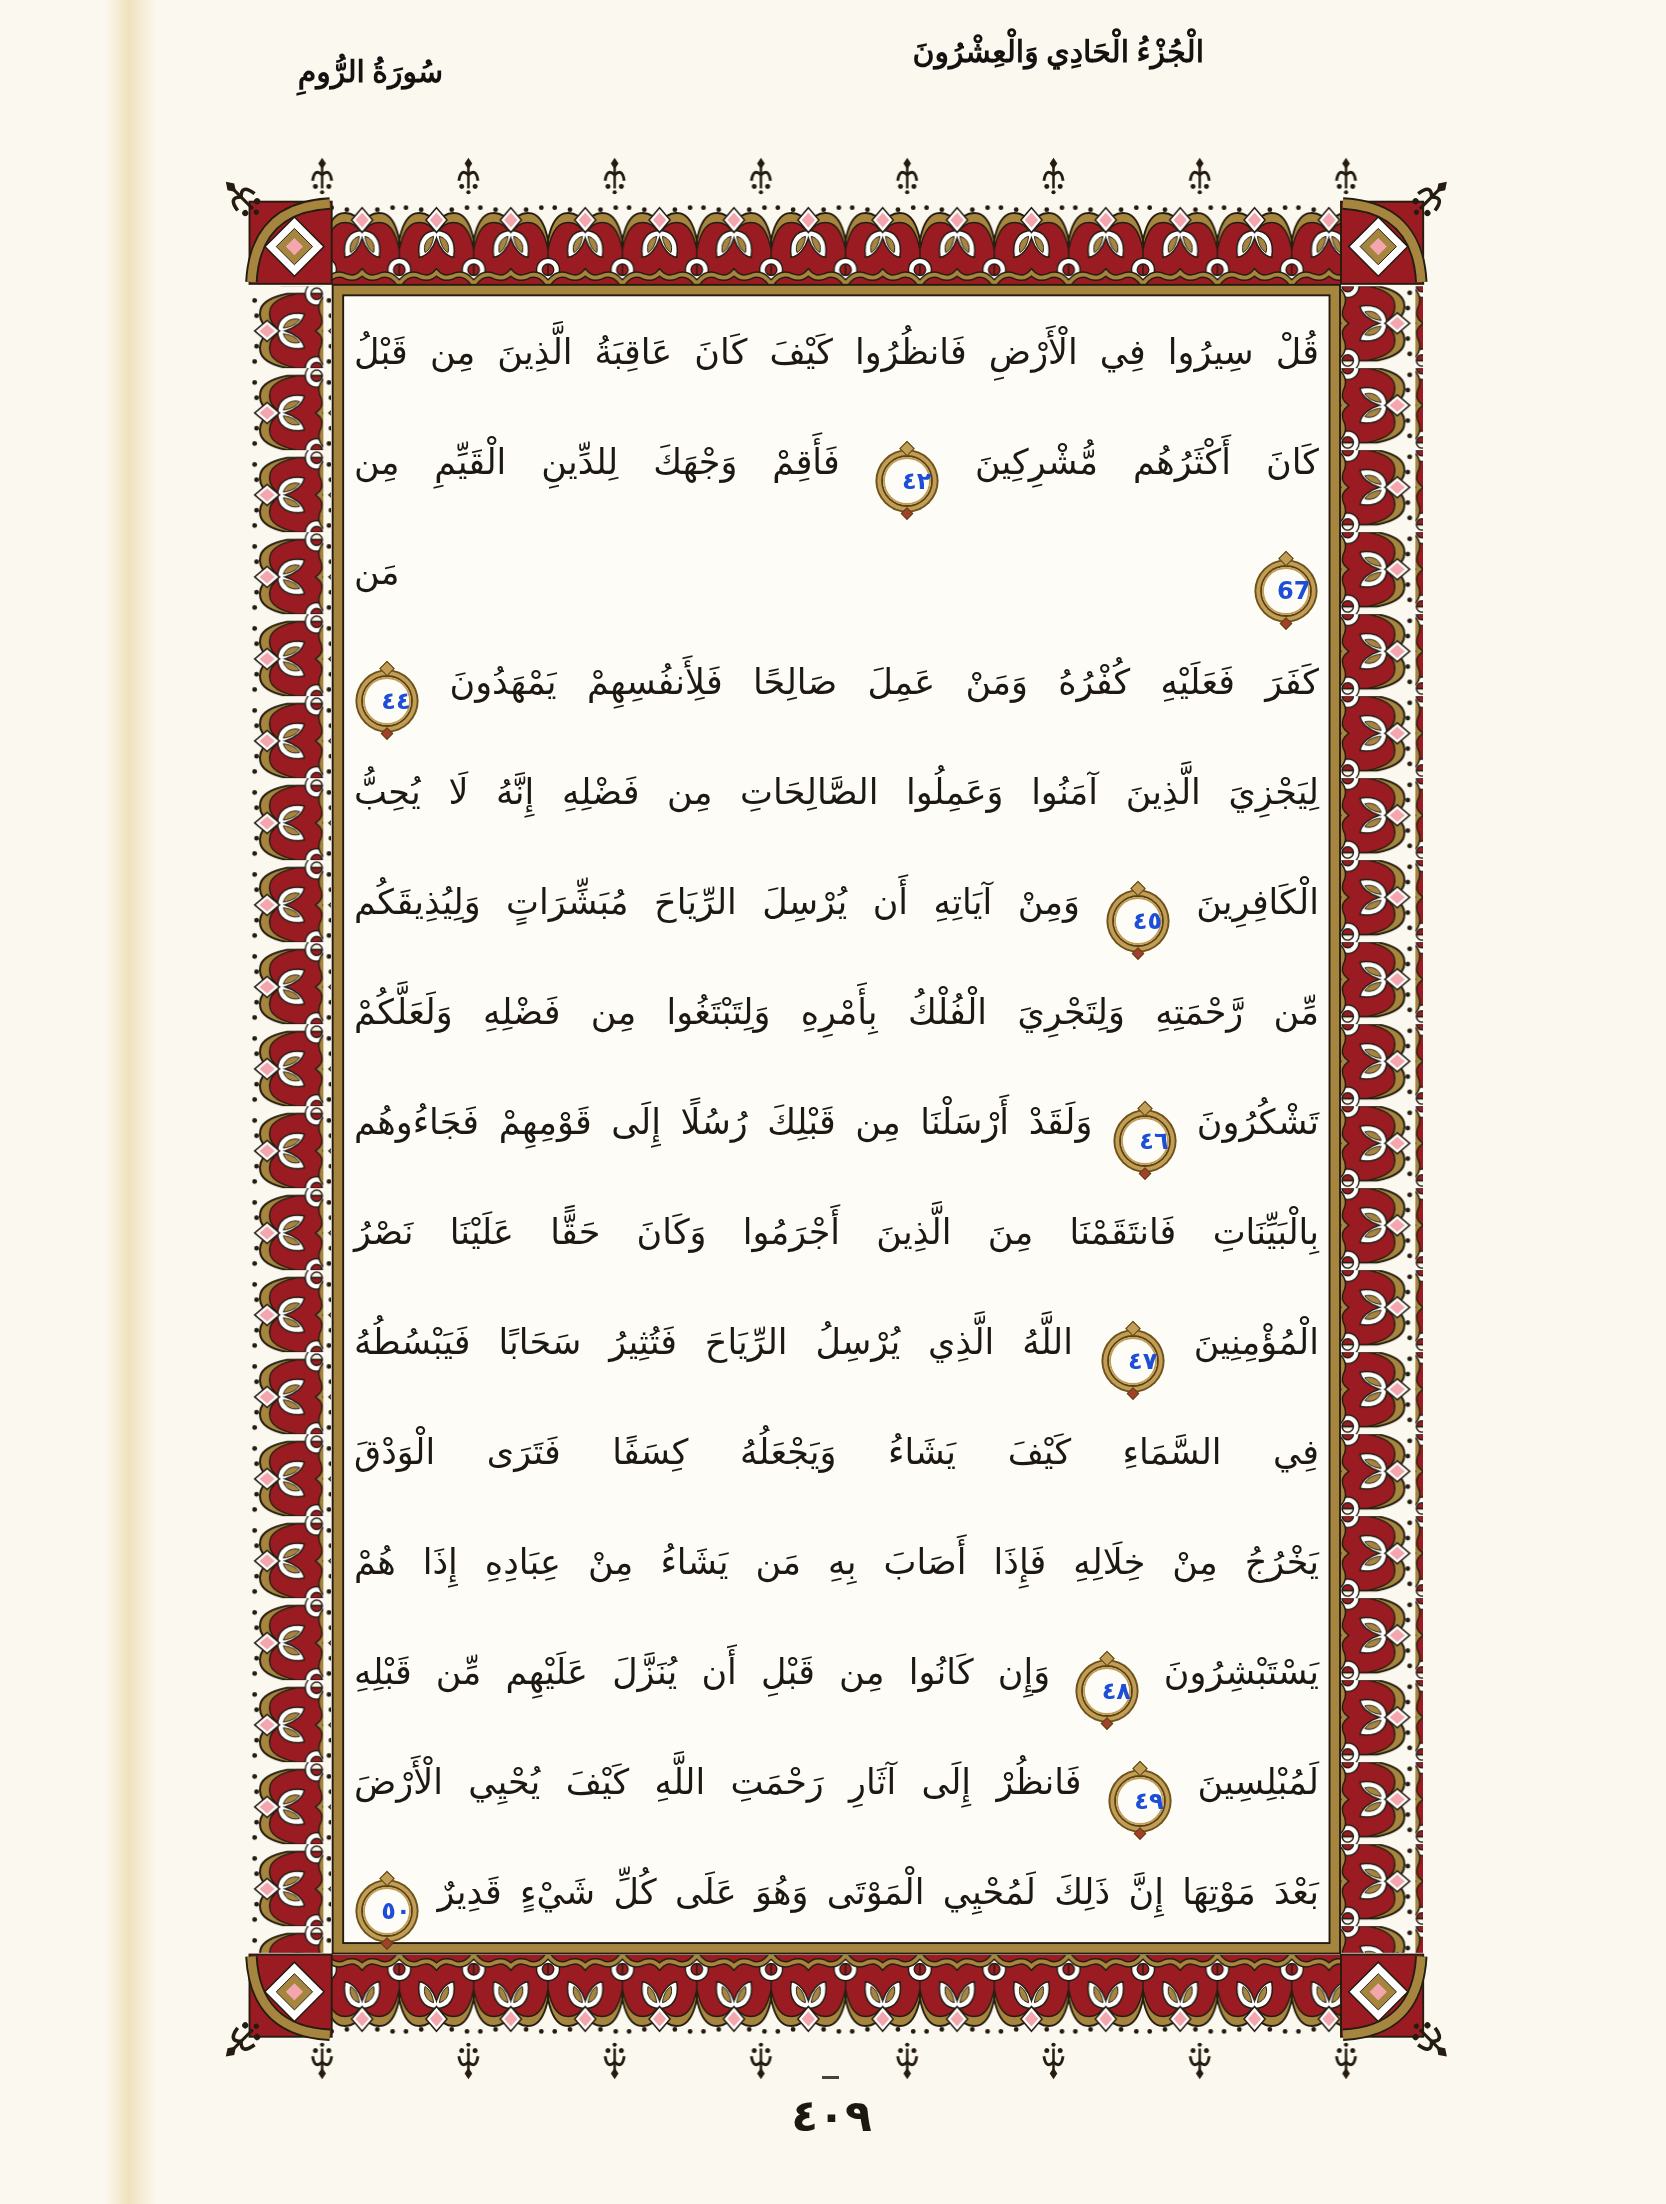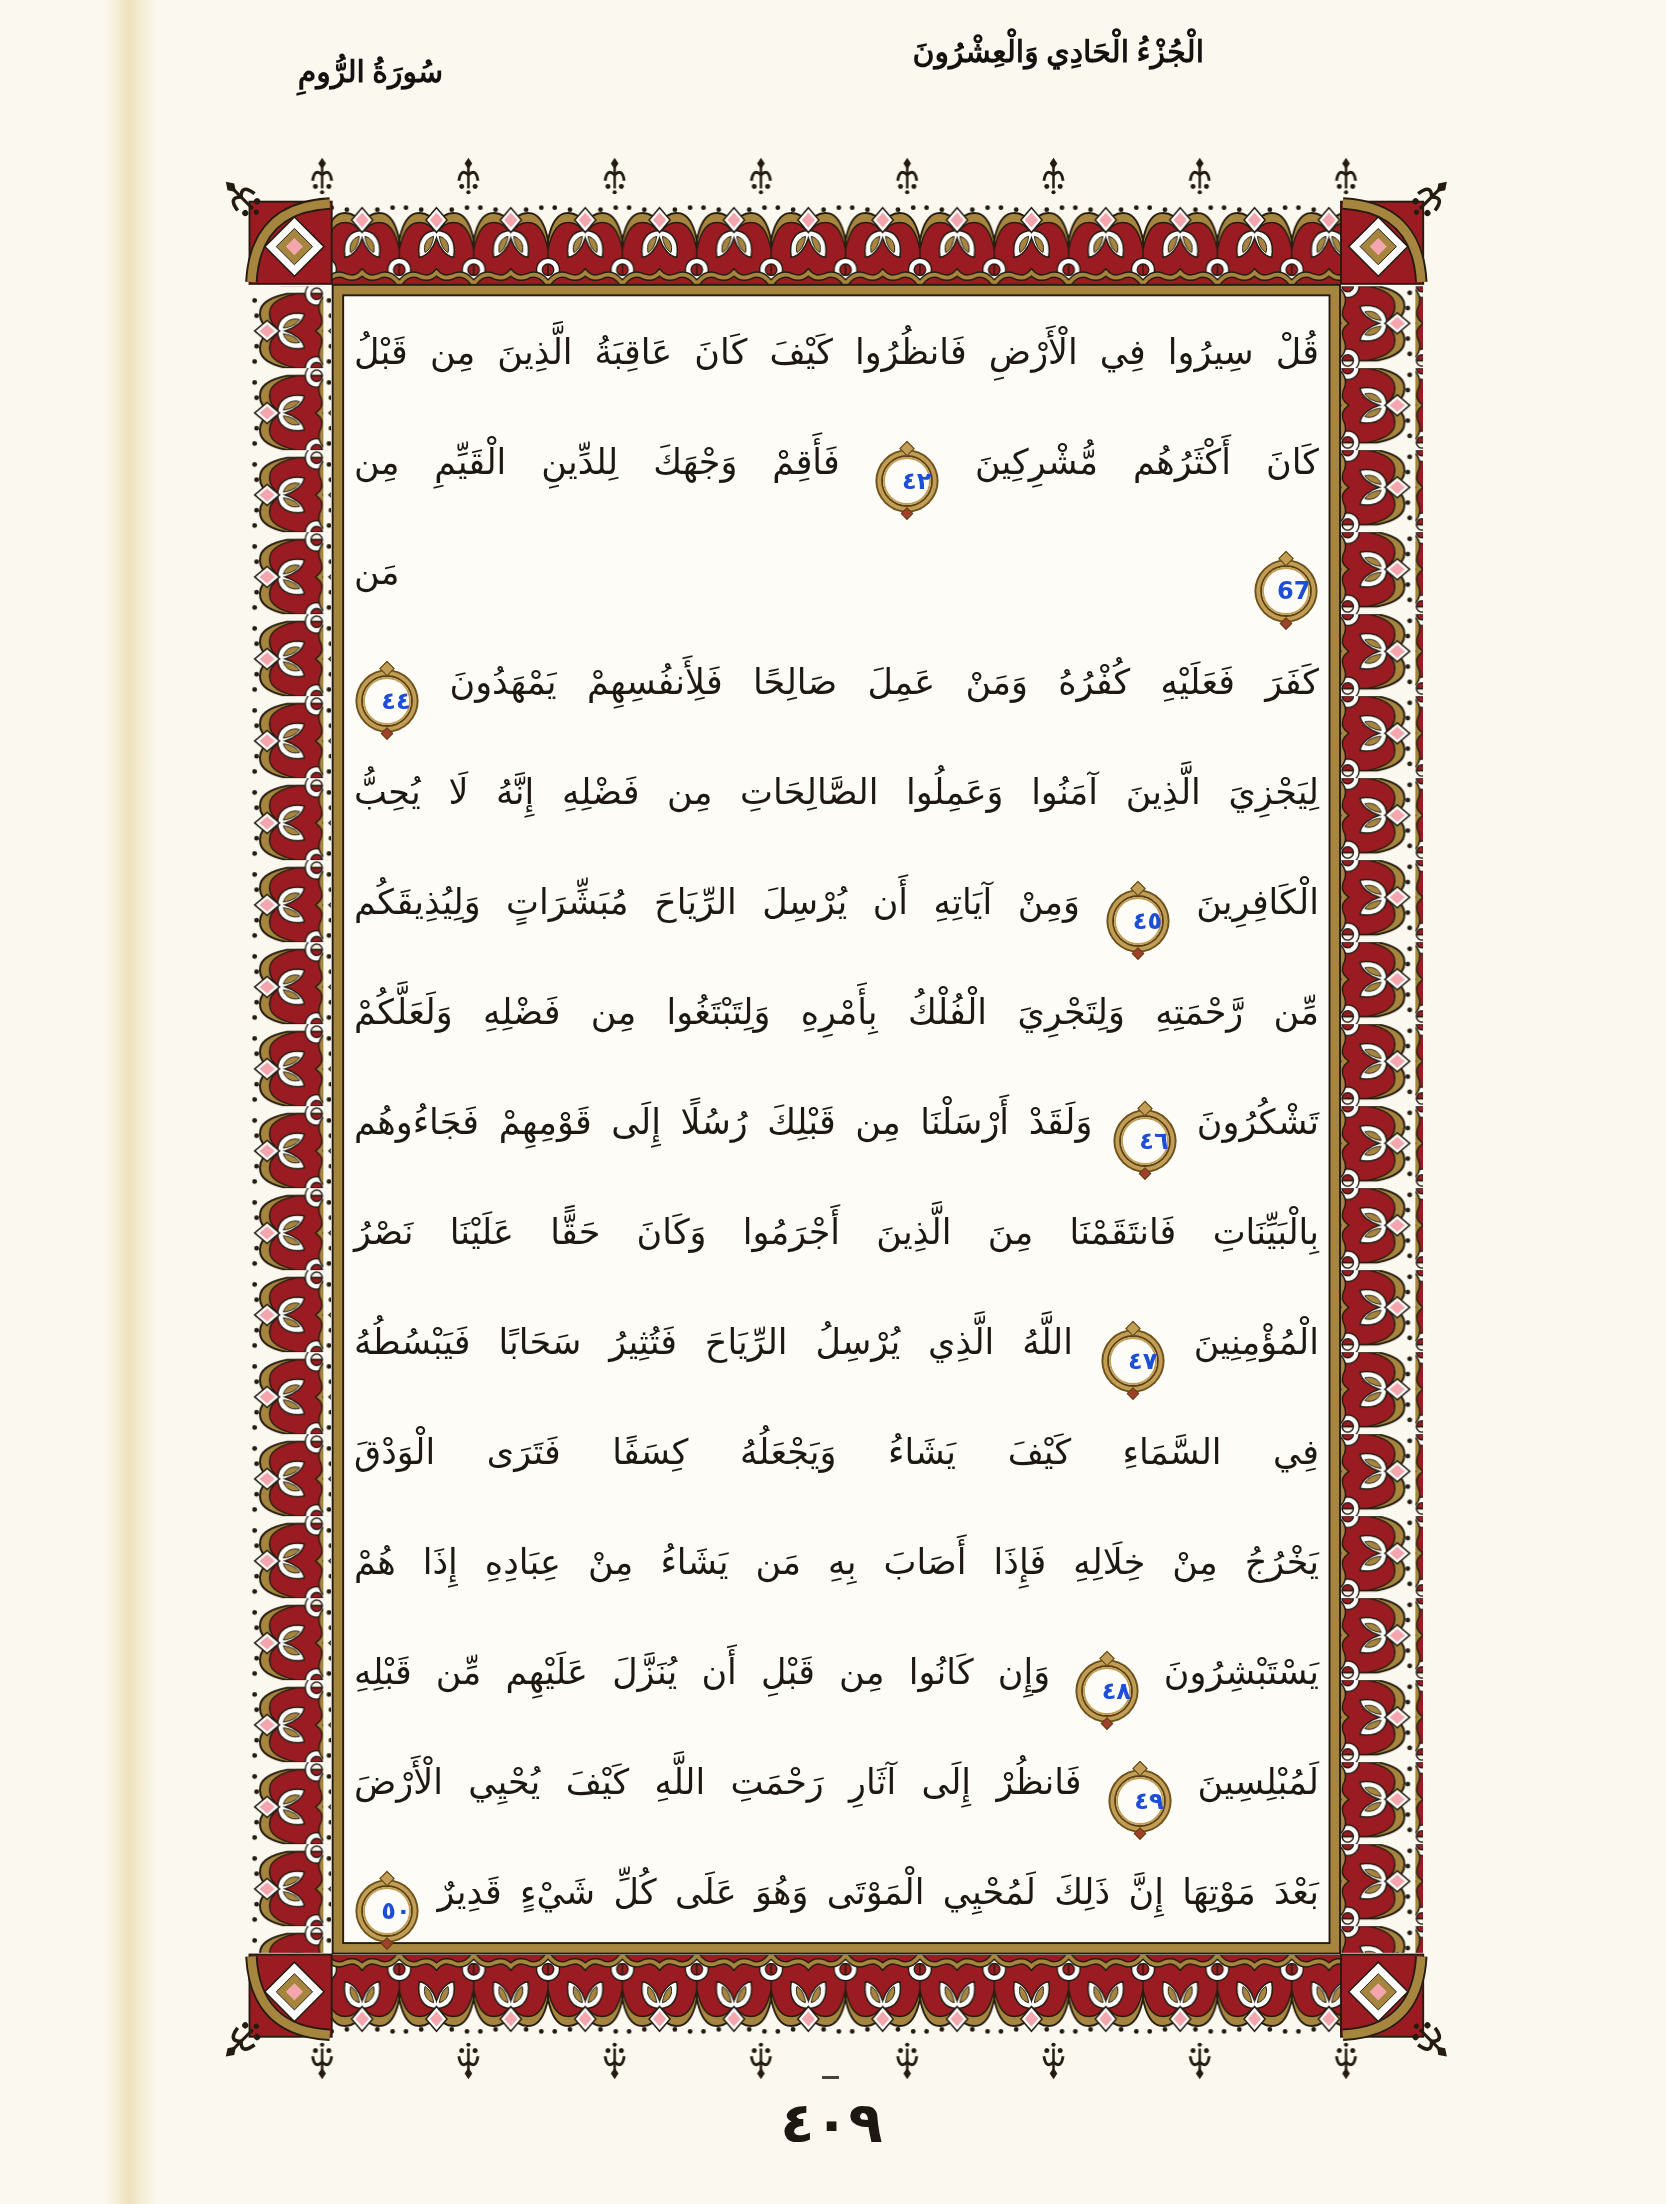--- a/index.html
+++ b/index.html
@@ -23,21 +23,21 @@
   .ayah-marker{position:relative;display:inline-block;width:48px;height:48px;margin:0 8.6px;
                border-radius:50%;background:#FDFCF6;vertical-align:-15.3px;text-align:center;
                box-shadow:0 0 0 1.9px #5a4212,0 0 0 5.7px #C29D55,0 0 0 7.6px #6e521c,inset 0 0 0 1.9px #C29D55;}
   .ayah-marker::before{content:"";position:absolute;top:-14.3px;left:50%;width:8.6px;height:8.6px;
                background:#C29D55;border:1.4px solid #5a4212;transform:translateX(-50%) rotate(45deg);}
   .ayah-marker::after{content:"";position:absolute;bottom:-12.4px;left:50%;width:6.7px;height:6.7px;
                background:#A3402C;border:1px solid #5a4212;transform:translateX(-50%) rotate(45deg);}
   .ayah-num{display:block;line-height:48px;font-size:24px;font-weight:bold;color:#1d4ed8;}
   
   .folio{position:absolute;top:2090px;left:736px;width:191px;text-align:center;
-         font-size:56px;font-weight:bold;color:#1E1812;direction:rtl;}
+         font-size:44px;font-weight:bold;color:#1E1812;direction:rtl;}
   .folio-dash{position:absolute;top:2076px;left:822px;width:17px;height:2.9px;background:#4a4236;}
 </style>
 </head>
 <body>
 
 <div id="page">
   <div class="gutter"></div>
 
   <div class="hdr hdr-juz">الْجُزْءُ الْحَادِي وَالْعِشْرُونَ</div>
   <div class="hdr hdr-surah">سُورَةُ الرُّومِ</div>

